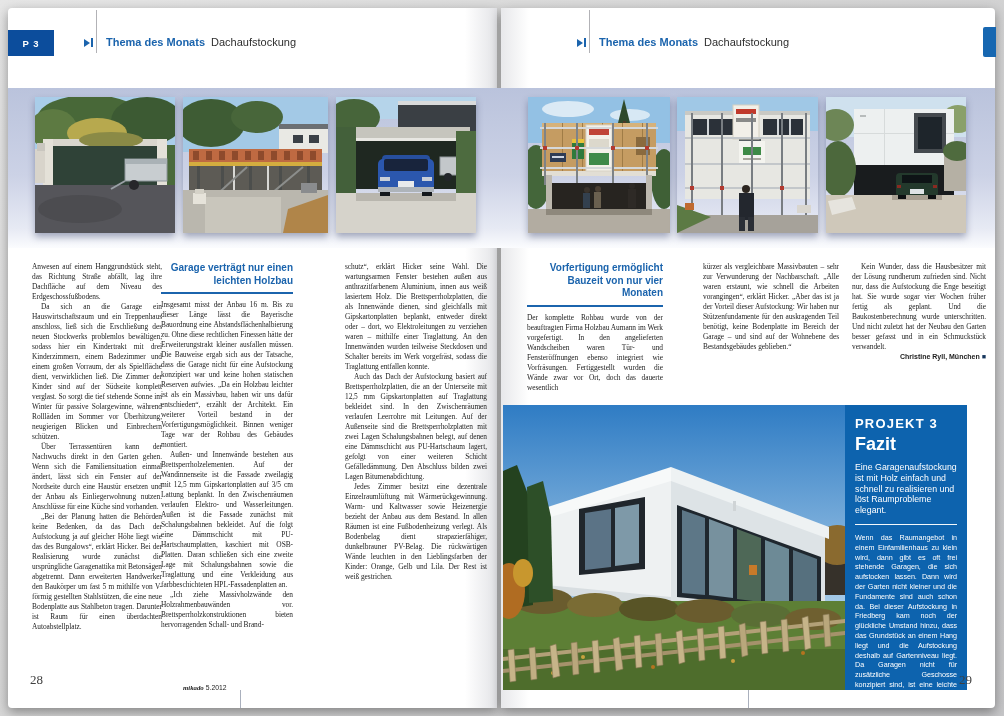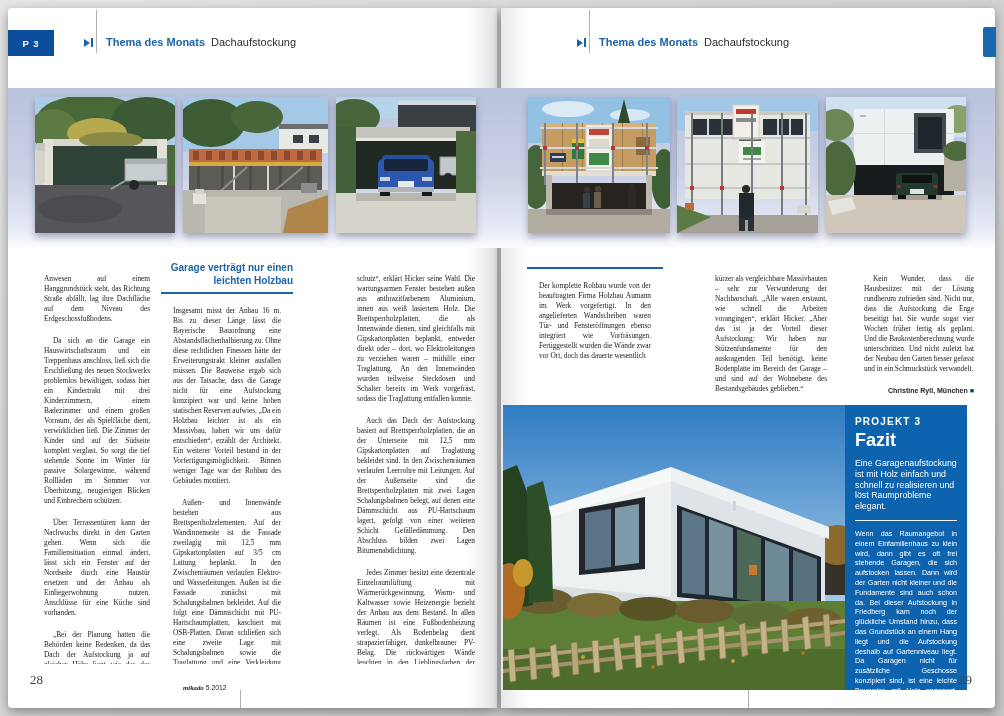--- a/index.html
+++ b/index.html
@@ -26,36 +26,36 @@
   .edge-tab{position:absolute;left:983px;top:27px;width:13px;height:30px;background:#1767b1;border-radius:2px 0 0 2px}
 
   .band{position:absolute;left:8px;top:88px;width:987px;height:160px;
     background:linear-gradient(#bac3dc 0%,#ccd2e6 55%,#e7eaf4 88%,#fbfcfe 100%)}
   .photo{position:absolute;top:97px;height:136px;box-shadow:0 4px 7px rgba(50,60,100,.4);overflow:hidden}
   .photo svg{display:block;width:100%;height:100%}
 
   .col{position:absolute;top:262px;height:402px;overflow:hidden;
     font-family:"Liberation Serif",serif;font-size:7.4px;line-height:10px;letter-spacing:-.05px;
     color:#1d1d1d;text-align:justify;hyphens:auto;-webkit-hyphens:auto}
-  .col p{margin:12px}
+  .col p{margin:0}
   .col p.ind{text-indent:9px}
   .col-sm{height:140px}
   .chead{font-family:"Liberation Sans",sans-serif;font-weight:bold;color:#1b64ad;
     font-size:10px;line-height:12.5px;text-align:right;letter-spacing:0;margin:0}
   .chrule{border:0;border-top:2px solid #1b64ad;margin:5px 0 6px}
   .author{font-family:"Liberation Sans",sans-serif;font-weight:bold;font-size:7px;letter-spacing:0;
     text-align:right;margin-top:3px;color:#222}
   .author .mark{color:#16365c;margin-left:2px}
 
   #main-photo{position:absolute;left:503px;top:405px;width:342px;height:285px;overflow:hidden}
   #main-photo svg{display:block;width:100%;height:100%}
 
   #fazit{position:absolute;left:845px;top:405px;width:122px;height:285px;background:#0d63ae;color:#fff;
     box-sizing:border-box;padding:11px 10px 4px;overflow:hidden}
-  .fz-kicker{font-size:10px;font-weight:bold;letter-spacing:1.2px}
+  .fz-kicker{font-size:13px;font-weight:bold;letter-spacing:1.2px}
   .fz-title{font-size:18px;font-weight:bold;margin:3px 0 7px}
   .fz-lead{font-size:8.8px;font-weight:normal;line-height:10.8px}
   .fz-rule{border:0;border-top:1px solid rgba(255,255,255,.95);margin:8px 0 8px}
   .fz-body{font-size:7.2px;line-height:9.8px;letter-spacing:-.05px;text-align:justify;hyphens:auto;-webkit-hyphens:auto}
 
   .pagenum{position:absolute;top:672px;font-family:"Liberation Serif",serif;font-size:13px;color:#3f3f3f}
   #pn-left{left:30px}
   #pn-right{left:942px;width:30px;text-align:right}
   .credit{position:absolute;left:183px;top:684px;font-size:6.8px;color:#222}
   .credit .nm{font-family:"Liberation Serif",serif;font-weight:bold;font-style:italic}
@@ -317,20 +317,21 @@
     <p class="ind">Außen- und Innenwände bestehen aus Brettsperrholzelementen. Auf der Wandinnenseite ist die Fassade zweilagig mit 12,5 mm Gipskartonplatten auf 3/5 cm Lattung beplankt. In den Zwischenräumen verlaufen Elektro- und Wasserleitungen. Außen ist die Fassade zunächst mit Schalungsbahnen bekleidet. Auf die folgt eine Dämmschicht mit PU-Hartschaumplatten, kaschiert mit OSB-Platten. Daran schließen sich eine zweite Lage mit Schalungsbahnen sowie die Traglattung und eine Verkleidung aus farbbeschichteten HPL-Fassadenplatten an.</p>
     <p class="ind">„Ich ziehe Massivholzwände den Holzrahmenbauwänden vor. Brettsperrholzkonstruktionen bieten hervorragenden Schall- und Brand-</p>
   </div>
   <div class="col" id="l-col3" style="left:345px;width:142px">
     <p>schutz“, erklärt Hicker seine Wahl. Die wartungsarmen Fenster bestehen außen aus anthrazitfarbenem Aluminium, innen aus weiß lasiertem Holz. Die Brettsperrholzplatten, die als Innenwände dienen, sind gleichfalls mit Gipskartonplatten beplankt, entweder direkt oder – dort, wo Elektroleitungen zu verziehen waren – mithilfe einer Traglattung. An den Innenwänden wurden teilweise Steckdosen und Schalter bereits im Werk vorgefräst, sodass die Traglattung entfallen konnte.</p>
     <p class="ind">Auch das Dach der Aufstockung basiert auf Brettsperrholzplatten, die an der Unterseite mit 12,5 mm Gipskartonplatten auf Traglattung bekleidet sind. In den Zwischenräumen verlaufen Leerrohre mit Leitungen. Auf der Außenseite sind die Brettsperrholzplatten mit zwei Lagen Schalungsbahnen belegt, auf denen eine Dämmschicht aus PU-Hartschaum lagert, gefolgt von einer weiteren Schicht Gefälledämmung. Den Abschluss bilden zwei Lagen Bitumenabdichtung.</p>
     <p class="ind">Jedes Zimmer besitzt eine dezentrale Einzelraumlüftung mit Wärmerückgewinnung. Warm- und Kaltwasser sowie Heizenergie bezieht der Anbau aus dem Bestand. In allen Räumen ist eine Fußbodenheizung verlegt. Als Bodenbelag dient strapazierfähiger, dunkelbrauner PV-Belag. Die rückwärtigen Wände leuchten in den Lieblingsfarben der Kinder: Orange, Gelb und Lila. Der Rest ist weiß gestrichen.</p>
   </div>
 
   <div class="col col-sm" id="r-col1" style="left:527px;width:136px">
+    <h3 class="chead">Vorfertigung ermöglicht Bauzeit von nur vier Monaten</h3>
     <hr class="chrule">
     <p>Der komplette Rohbau wurde von der beauftragten Firma Holzbau Aumann im Werk vorgefertigt. In den angelieferten Wandscheiben waren Tür- und Fensteröffnungen ebenso integriert wie Vorfräsungen. Fertiggestellt wurden die Wände zwar vor Ort, doch das dauerte wesentlich</p>
   </div>
   <div class="col col-sm" id="r-col2" style="left:703px;width:136px">
     <p>kürzer als vergleichbare Massivbauten – sehr zur Verwunderung der Nachbarschaft. „Alle waren erstaunt, wie schnell die Arbeiten vorangingen“, erklärt Hicker. „Aber das ist ja der Vorteil dieser Aufstockung: Wir haben nur Stützenfundamente für den auskragenden Teil benötigt, keine Bodenplatte im Bereich der Garage – und sind auf der Wohnebene des Bestandsgebäudes geblieben.“</p>
   </div>
   <div class="col col-sm" id="r-col3" style="left:852px;width:134px">
     <p class="ind">Kein Wunder, dass die Hausbesitzer mit der Lösung rundherum zufrieden sind. Nicht nur, dass die Aufstockung die Enge beseitigt hat. Sie wurde sogar vier Wochen früher fertig als geplant. Und die Baukostenberechnung wurde unterschritten. Und nicht zuletzt hat der Neubau den Garten besser gefasst und in ein Schmuckstück verwandelt.</p>
     <p class="author"><span>Christine Ryll, München</span><span class="mark">■</span></p>
   </div>

